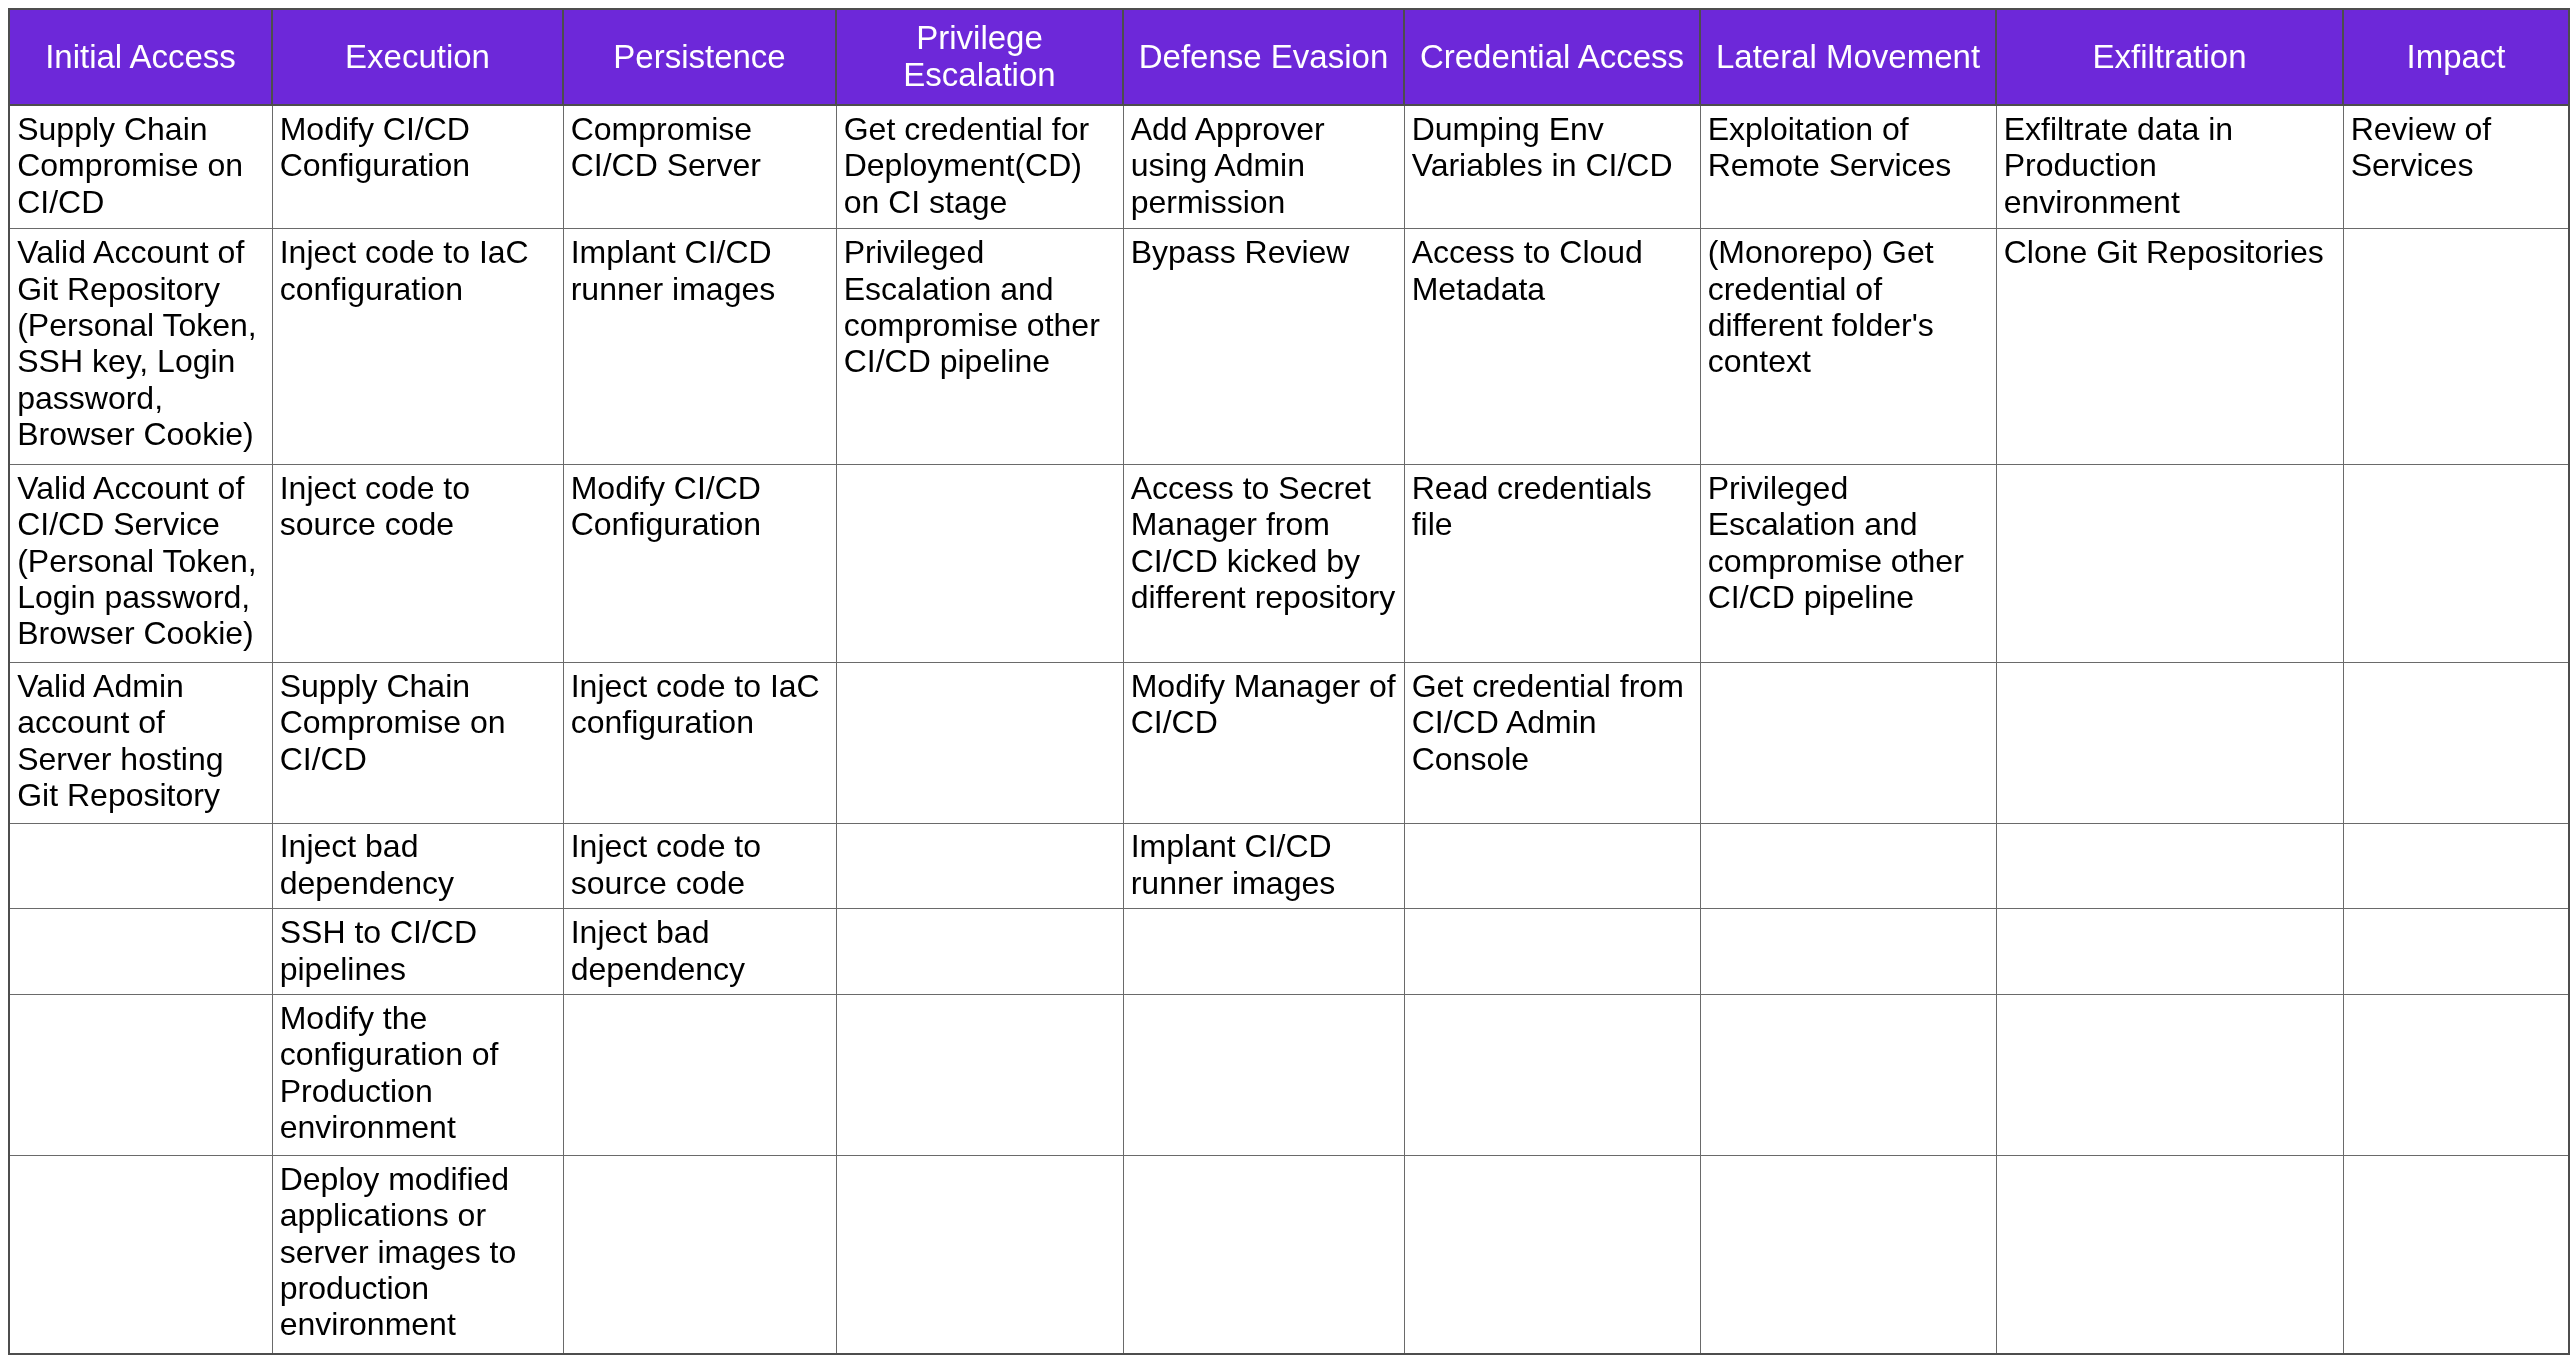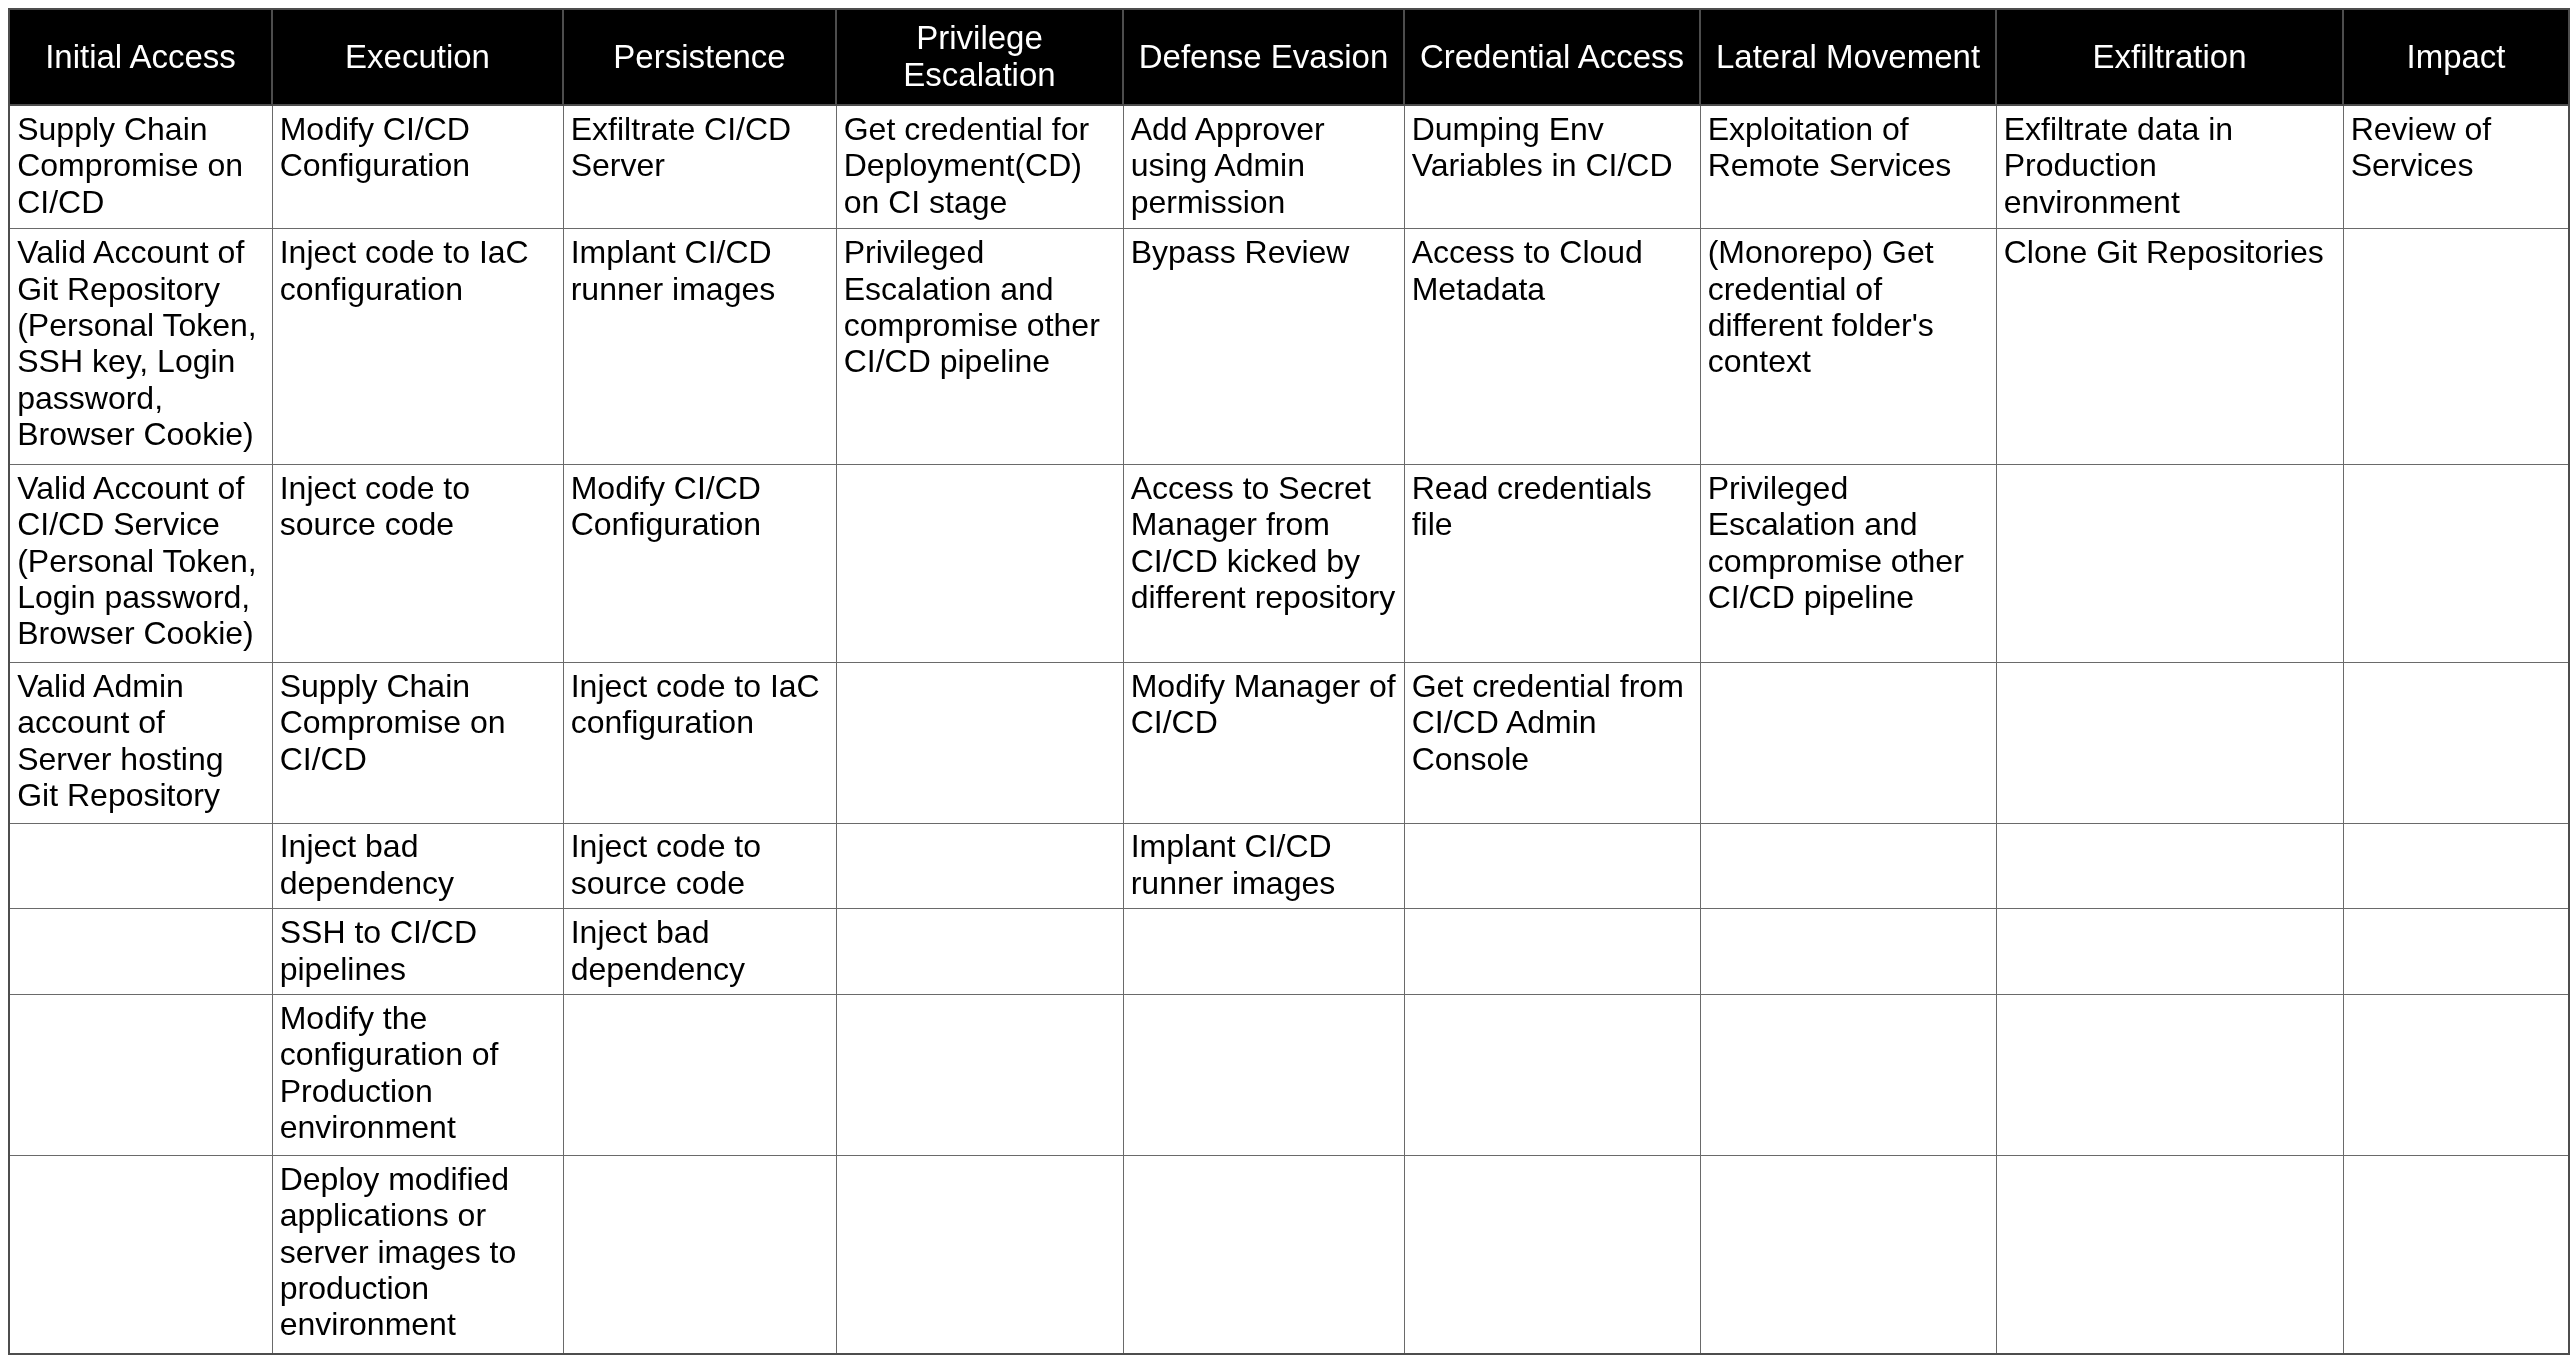--- a/index.html
+++ b/index.html
@@ -32,21 +32,21 @@
   table.matrix col.c2 { width: 291px; }
   table.matrix col.c3 { width: 273px; }
   table.matrix col.c4 { width: 287px; }
   table.matrix col.c5 { width: 281px; }
   table.matrix col.c6 { width: 296px; }
   table.matrix col.c7 { width: 296px; }
   table.matrix col.c8 { width: 347px; }
   table.matrix col.c9 { width: 226px; }
 
   table.matrix th {
-    background: #000000;
+    background: #6d28d9;
     color: #ffffff;
     font-size: 33px;
     font-weight: normal;
     text-align: center;
     vertical-align: middle;
     line-height: 1.12;
     padding: 4.8px 6.4px;
     border: 2.4px solid #4d4d4d;
     box-sizing: border-box;
   }
@@ -94,21 +94,21 @@
         <th>Lateral Movement</th>
         <th>Exfiltration</th>
         <th>Impact</th>
       </tr>
     </thead>
     <tbody id="matrix-body">
 
     <tr style="height: 96px;">
           <td>Supply Chain Compromise on CI/CD</td>
           <td>Modify CI/CD Configuration</td>
-          <td>Exfiltrate CI/CD Server</td>
+          <td>Compromise CI/CD Server</td>
           <td>Get credential for Deployment(CD) on CI stage</td>
           <td>Add Approver using Admin permission</td>
           <td>Dumping Env Variables in CI/CD</td>
           <td>Exploitation of Remote Services</td>
           <td>Exfiltrate data in Production environment</td>
           <td>Review of Services</td>
         </tr>
         <tr style="height: 114px;">
           <td>Valid Account of Git Repository (Personal Token, SSH key, Login password, Browser Cookie)</td>
           <td>Inject code to IaC configuration</td>

